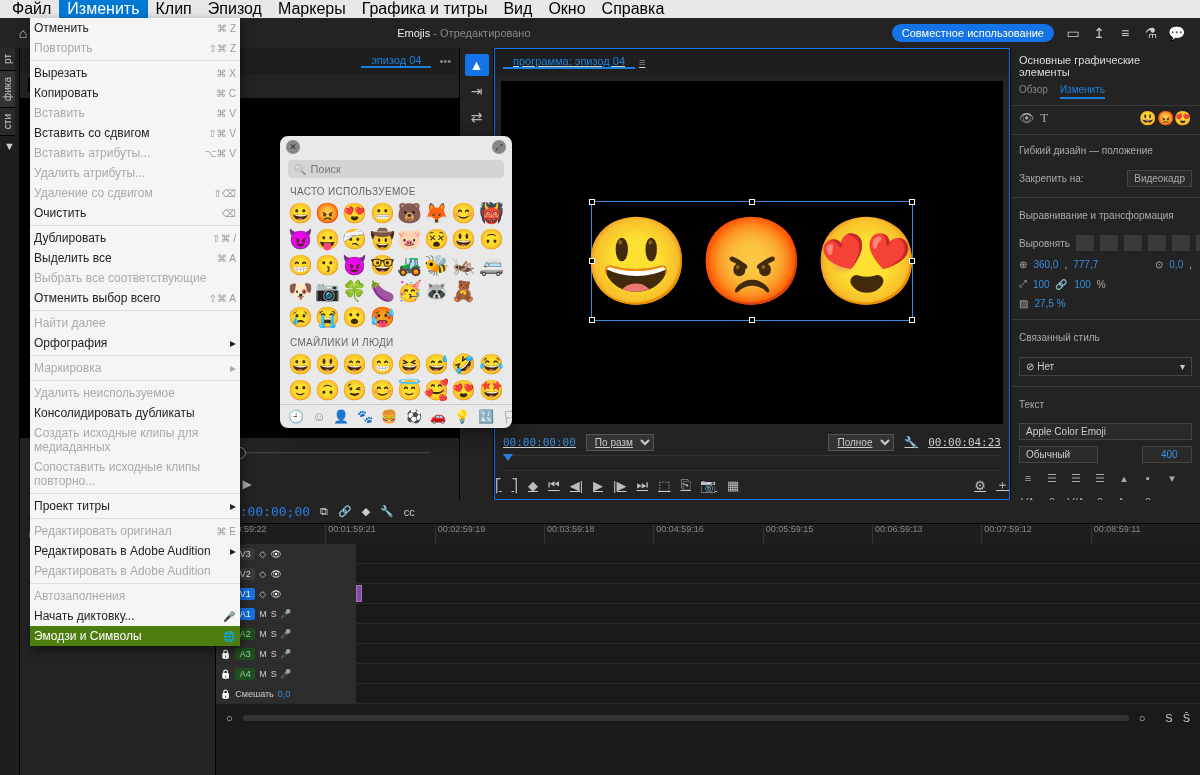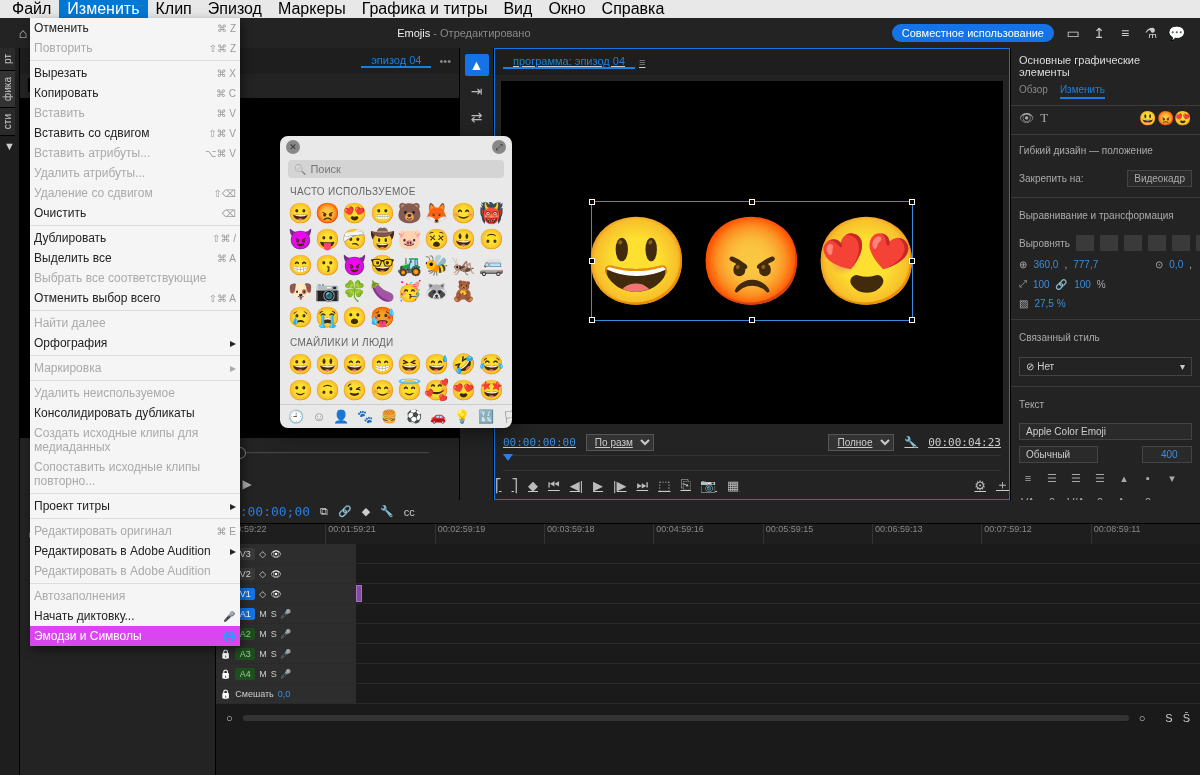--- a/index.html
+++ b/index.html
@@ -13,21 +13,21 @@
 .topbar .proj i { color:#888; font-style:normal; }
 .coop-btn { background:#1473e6; color:#fff; border-radius:12px; padding:3px 10px; font-size:11px; margin-right:6px; }
 .tb-icon { width:22px; height:22px; display:inline-flex; align-items:center; justify-content:center; color:#ccc; margin:0 2px; font-size:14px; }
 .workspace { display:flex; height:calc(100% - 48px); }
 .left-col { width:20px; background:#1e1e1e; border-right:1px solid #000; }
 .left-col .tab { writing-mode:sideways-lr; font-size:10px; padding:6px 2px; background:#2a2a2a; border-bottom:1px solid #000; }
 .dropdown { position:absolute; left:30px; top:18px; width:210px; background:#f5f5f5; color:#222; box-shadow:2px 4px 10px rgba(0,0,0,.5); font-size:12px; z-index:50; }
 .dropdown .item { display:flex; padding:3px 4px; align-items:center; }
 .dropdown .item.disabled { color:#aaa; }
 .dropdown .item .sc { margin-left:auto; color:#999; font-size:10px; }
-.dropdown .item.selected { background:#d946ef; color:#fff; }
+.dropdown .item.selected { background:#4d7c0f; color:#fff; }
 .dropdown .item.selected .sc { color:#fff; }
 .dropdown hr { border:none; border-top:1px solid #ddd; margin:2px 0; }
 .dropdown .item .arrow { margin-left:auto; }
 .emoji-popup { position:absolute; left:280px; top:136px; width:232px; background:#e9e9e9; border-radius:8px; z-index:40; box-shadow:0 4px 20px rgba(0,0,0,.5); overflow:hidden; }
 .emoji-popup .ehdr { display:flex; justify-content:space-between; padding:4px 6px; }
 .emoji-popup .ehdr span { width:14px; height:14px; border-radius:50%; background:#888; display:inline-block; font-size:9px; text-align:center; color:#333; line-height:14px; }
 .emoji-popup .search { margin:2px 8px; background:#d4d4d4; border-radius:4px; padding:3px 6px; display:flex; align-items:center; color:#777; font-size:11px; }
 .emoji-popup .search::before { content:"🔍"; margin-right:4px; font-size:10px; filter:grayscale(1) opacity(.6); }
 .emoji-popup .cat { font-size:10px; color:#666; padding:6px 10px 2px; text-transform:uppercase; letter-spacing:.3px; }
 .emoji-popup .grid { display:grid; grid-template-columns:repeat(8,1fr); padding:2px 8px; gap:2px; }

